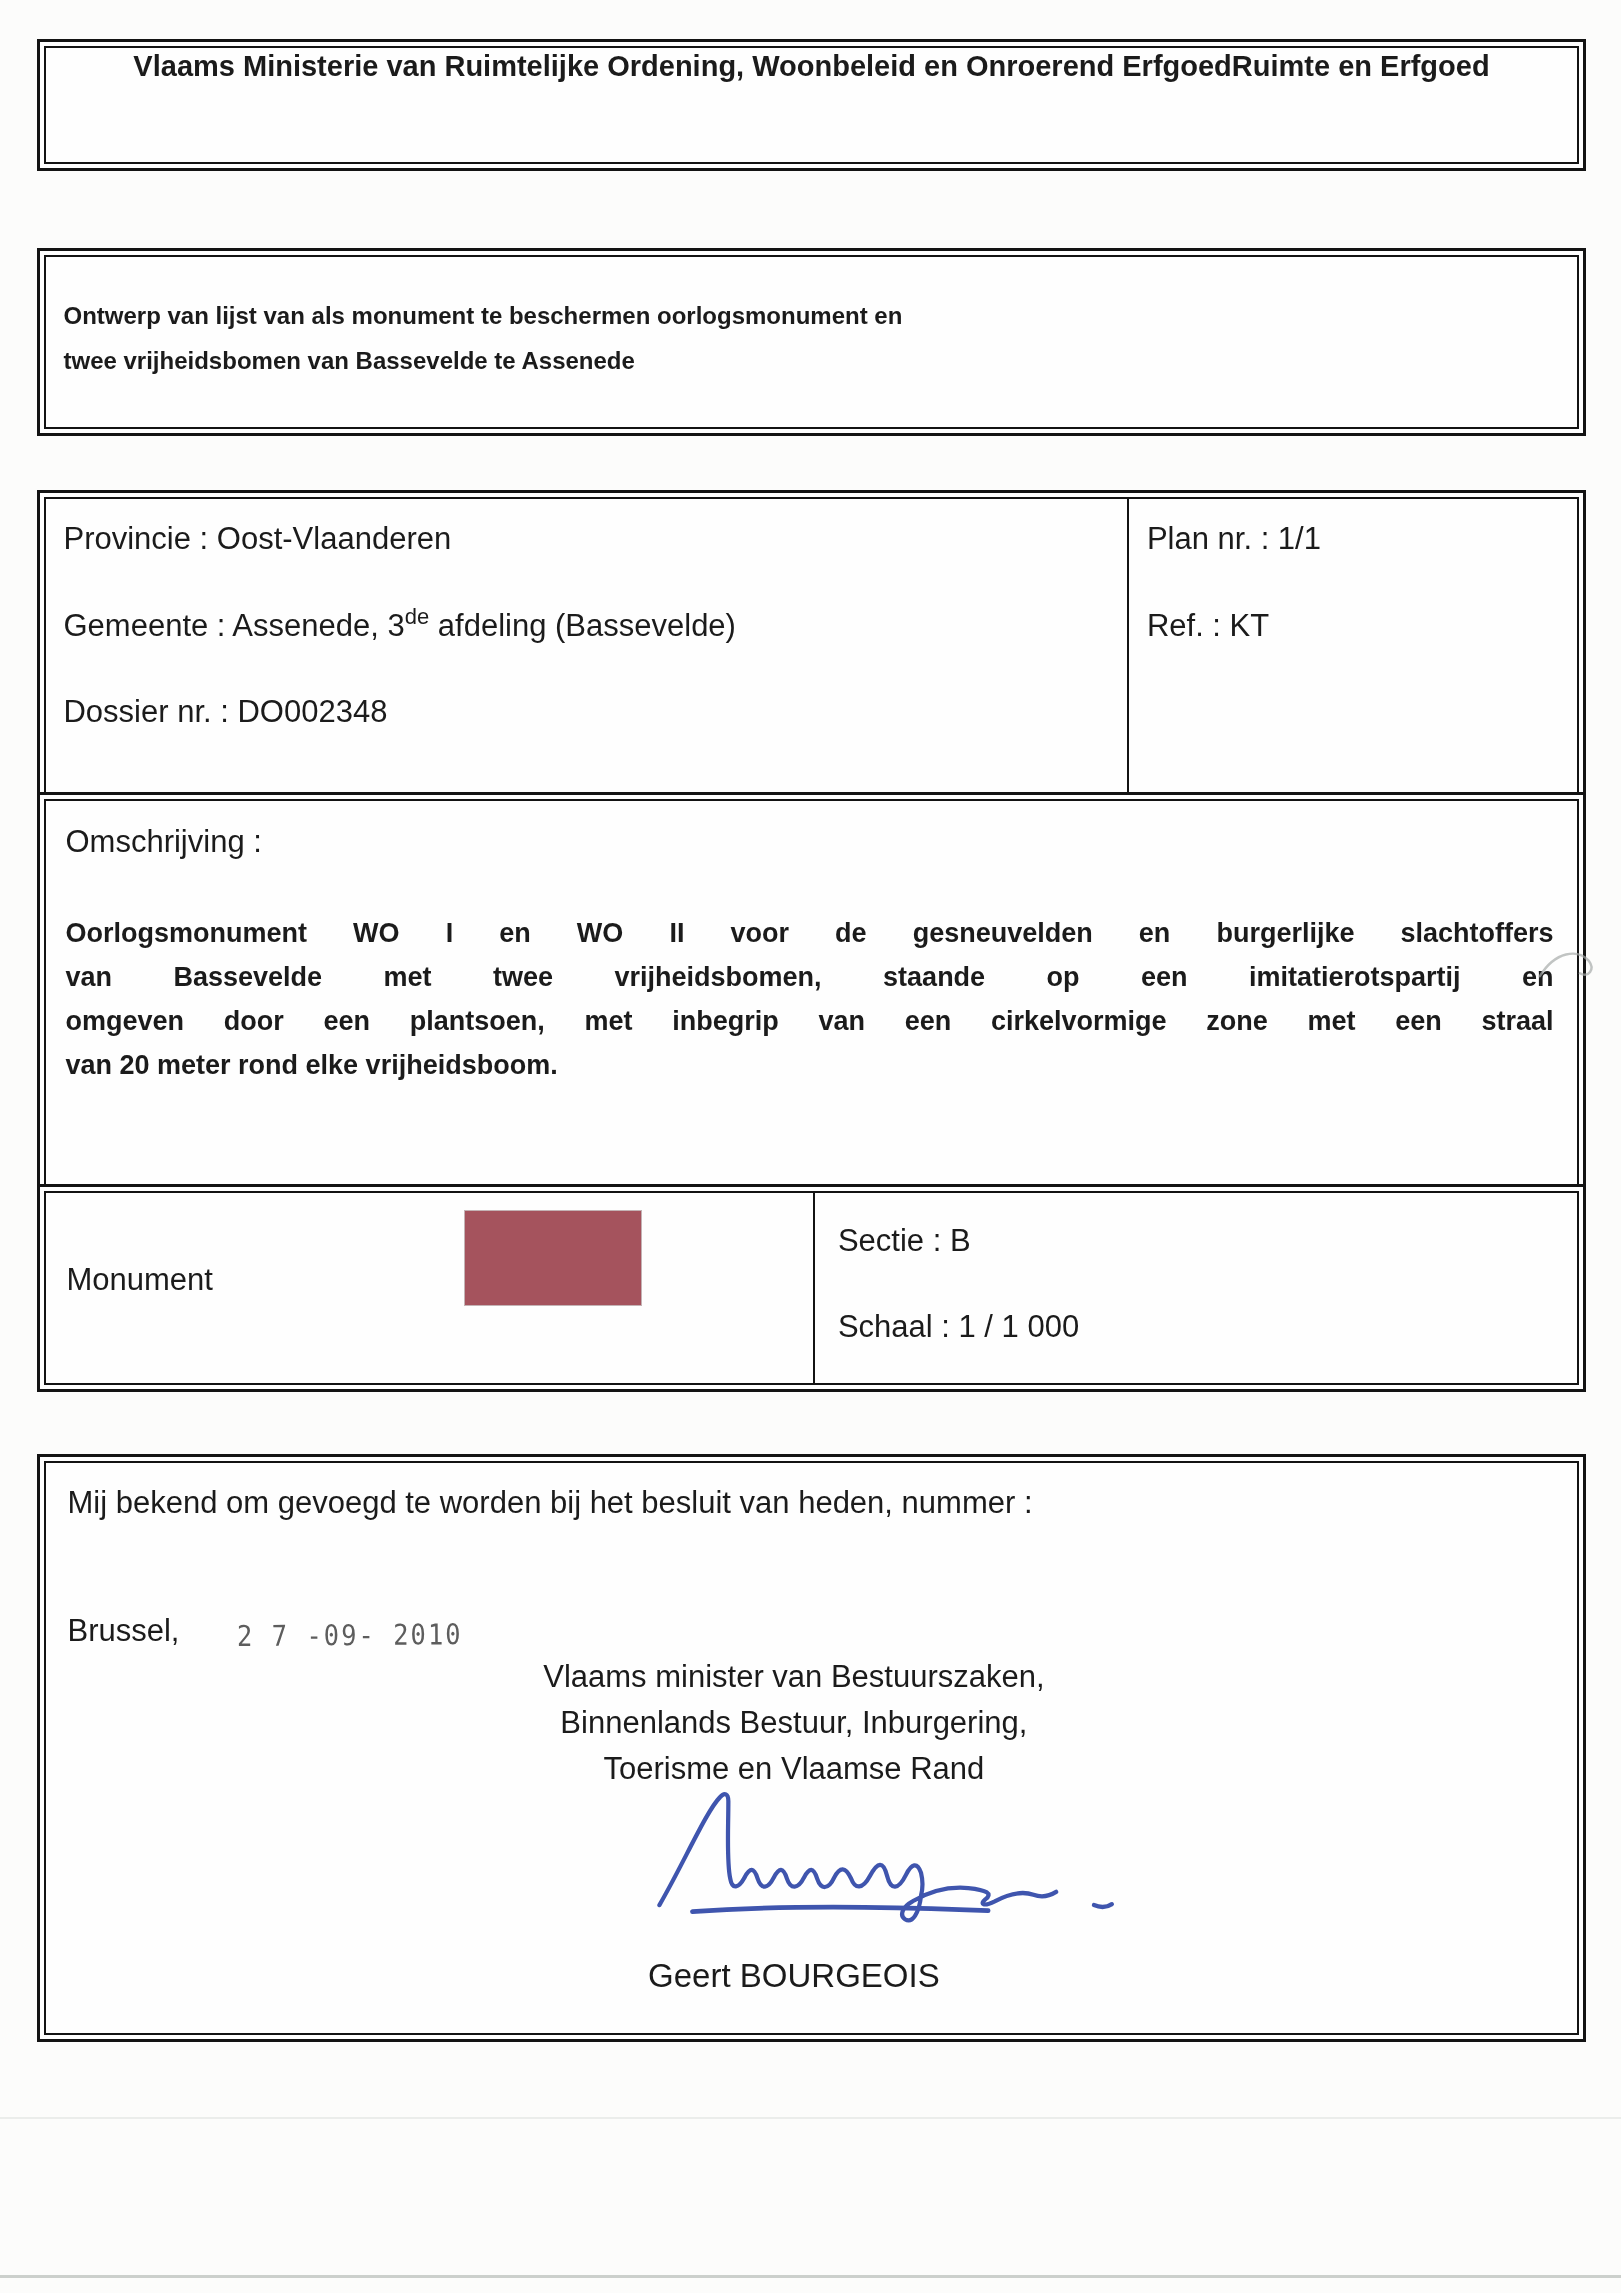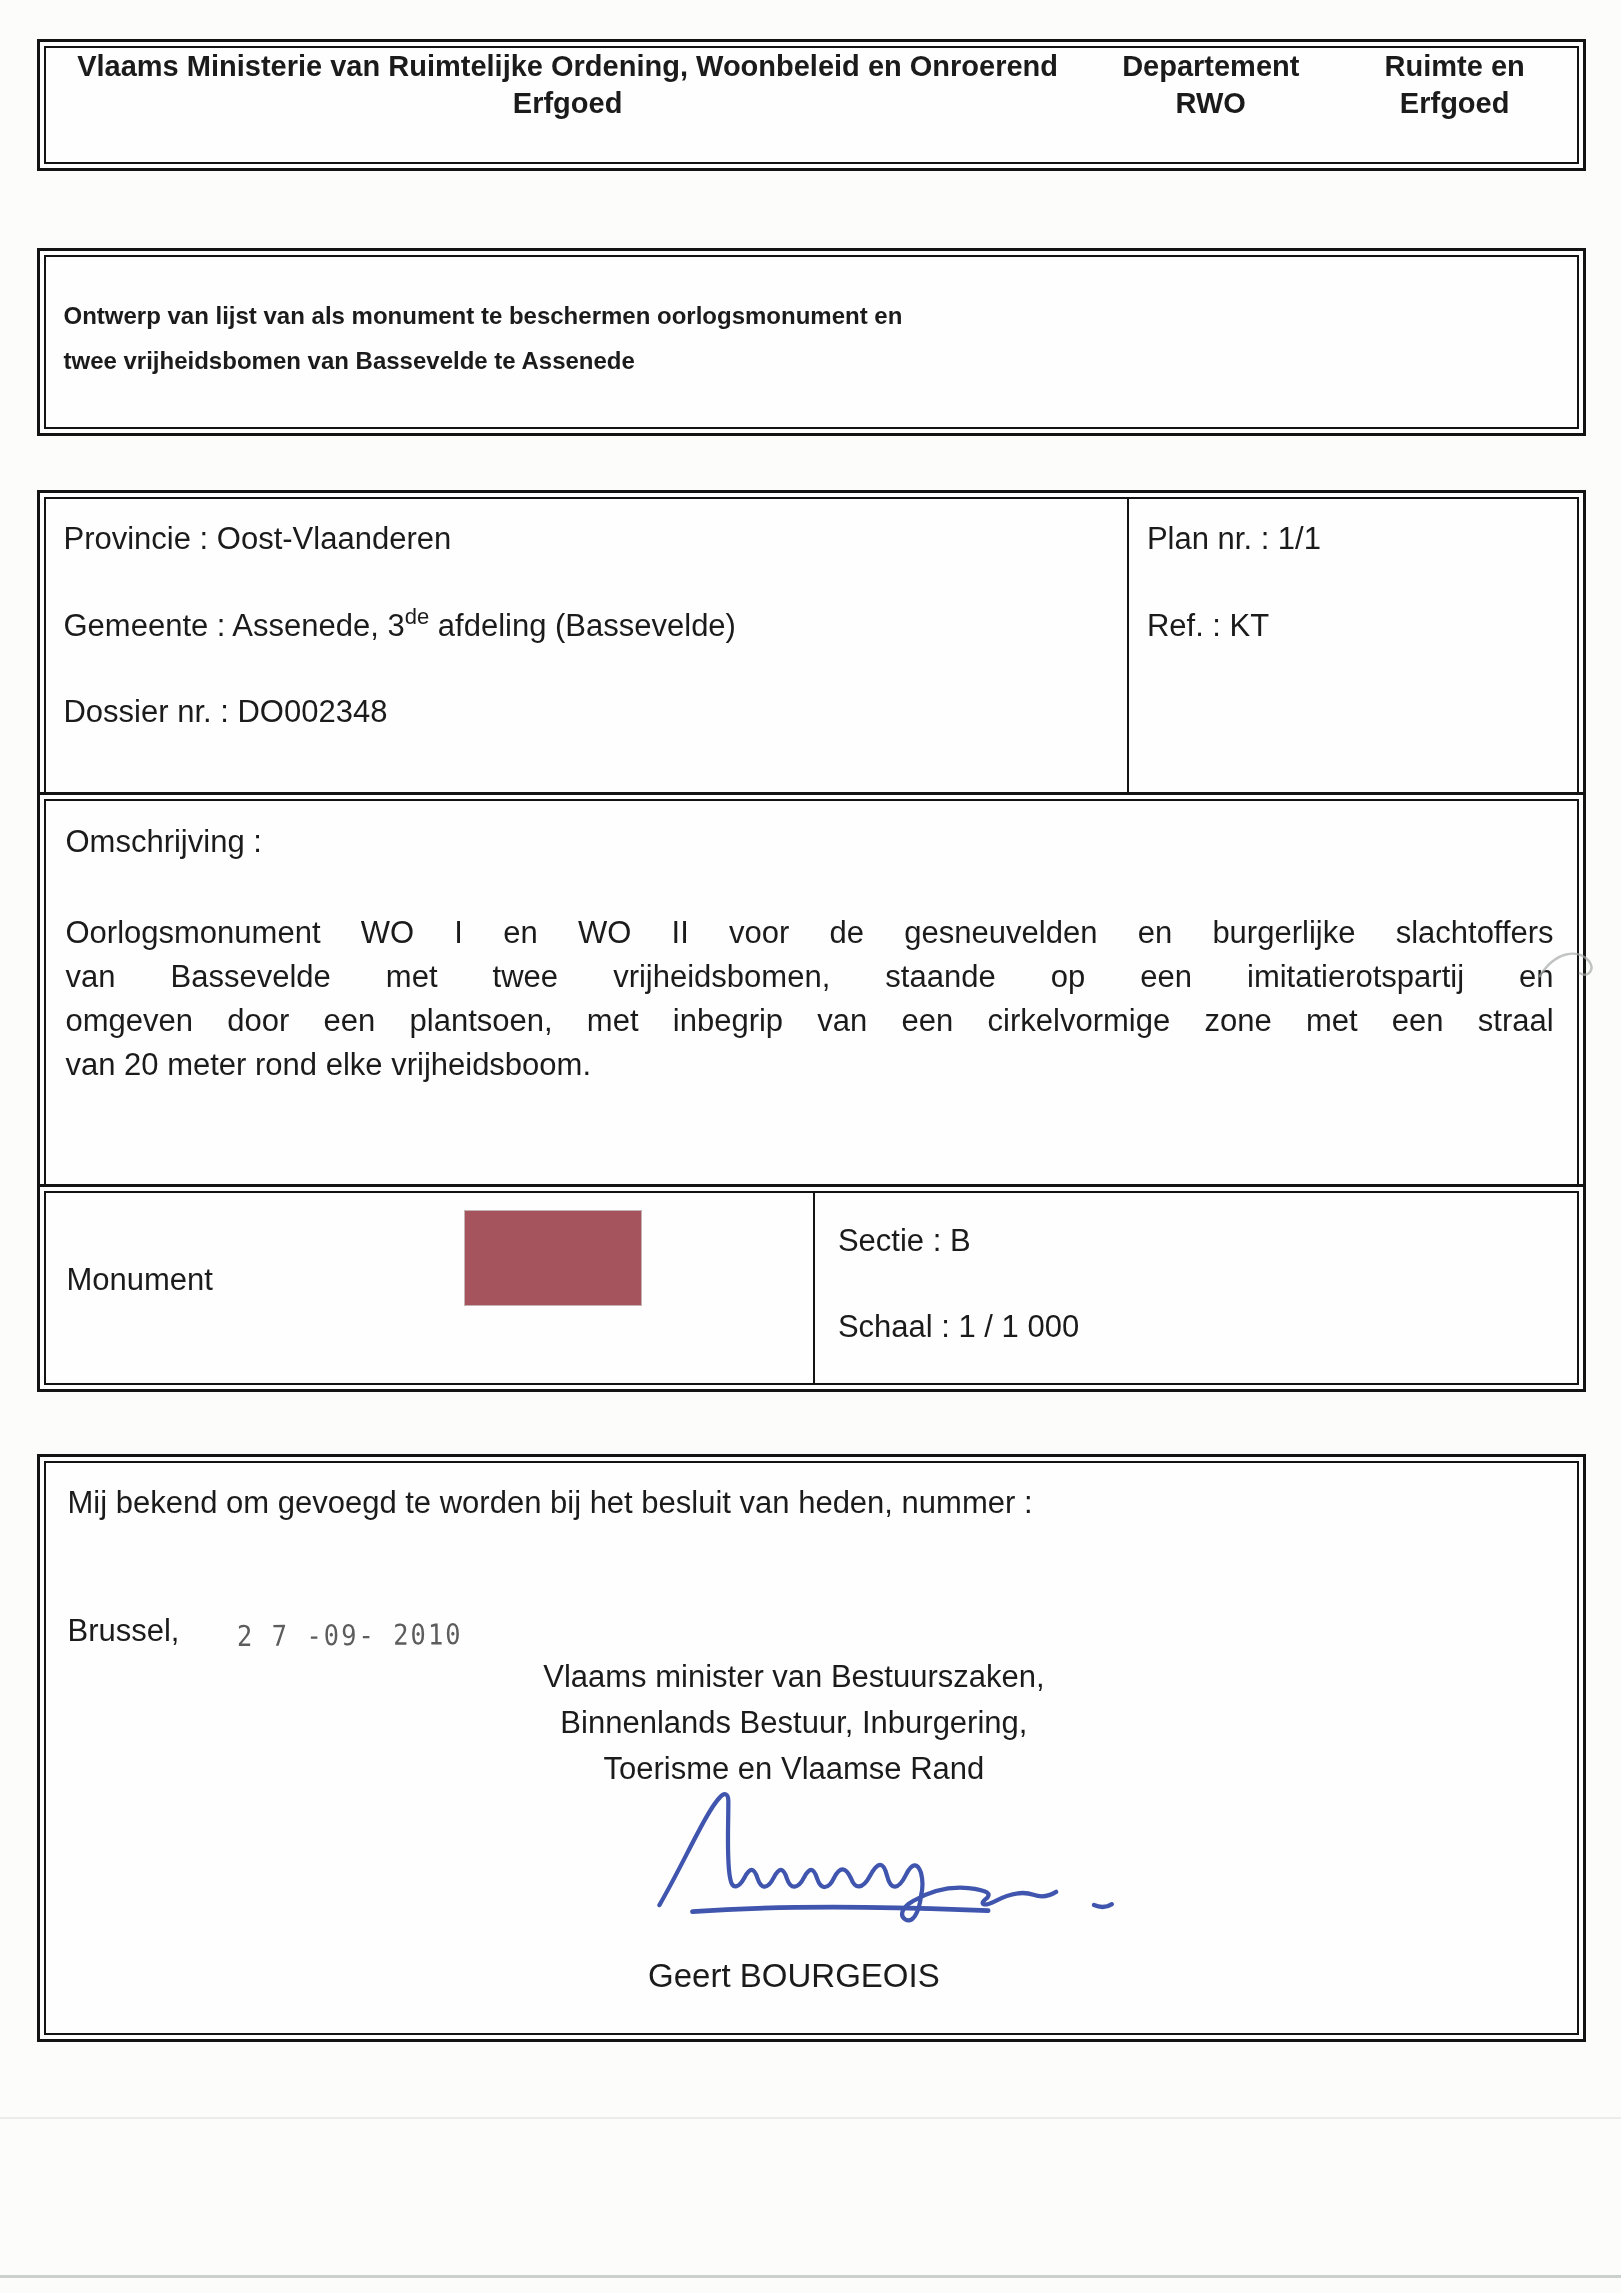--- a/index.html
+++ b/index.html
@@ -32,21 +32,21 @@
 
   .hline { font-weight: bold; font-size: 29px; line-height: 37px; text-align: center; }
 
   .title-line { font-weight: bold; font-size: 24px; line-height: 45px; }
 
   .field { font-size: 31px; line-height: 37px; position: absolute; white-space: nowrap; }
   .supscript { font-size: 22px; position: relative; top: -11.8px; }
 
   .om-label { font-size: 31px; position: absolute; top: 23.5px; left: 19.6px; }
   .om-para  { position: absolute; top: 110px; left: 19.6px; right: 23.5px; }
-  .om-line  { font-size: 31px; line-height: 44px; text-align: justify; text-align-last: justify; }
+  .om-line  { font-size: 27px; line-height: 44px; text-align: justify; text-align-last: justify; font-weight: bold; }
   .om-line.last { text-align-last: left; }
 
   .vdivider { position: absolute; top: 0; bottom: 0; width: 2px; background: #131313; }
 
   .swatch { position: absolute; box-shadow: 0 0 0 1px rgba(90,40,45,.35); }
 
   .sig-block-center { position: absolute; width: 100%; text-align: center; transform: translateX(-17.6px); }
   .minister-line { font-size: 31px; line-height: 46px; }
   .stamp {
     position: absolute;
@@ -61,21 +61,20 @@
   .scanline { position: absolute; left: 0; width: 100%; }
 </style>
 </head>
 <body>
 
 <div class="page">
 
   <div class="dbox" style="top:39px; height:132px;">
     <div class="dbox-inner" style="display:flex; flex-direction:row; justify-content:center;">
       <div class="hline">Vlaams Ministerie van Ruimtelijke Ordening, Woonbeleid en Onroerend Erfgoed</div>
-      <div class="hline">Departement RWO</div>
       <div class="hline">Ruimte en Erfgoed</div>
     </div>
   </div>
 
   <div class="dbox" style="top:248px; height:188px;">
     <div class="dbox-inner" style="padding:36px 29px 0 17.6px;">
       <div class="title-line">Ontwerp van lijst van als monument te beschermen oorlogsmonument en</div>
       <div class="title-line">twee vrijheidsbomen van Bassevelde te Assenede</div>
     </div>
   </div>

